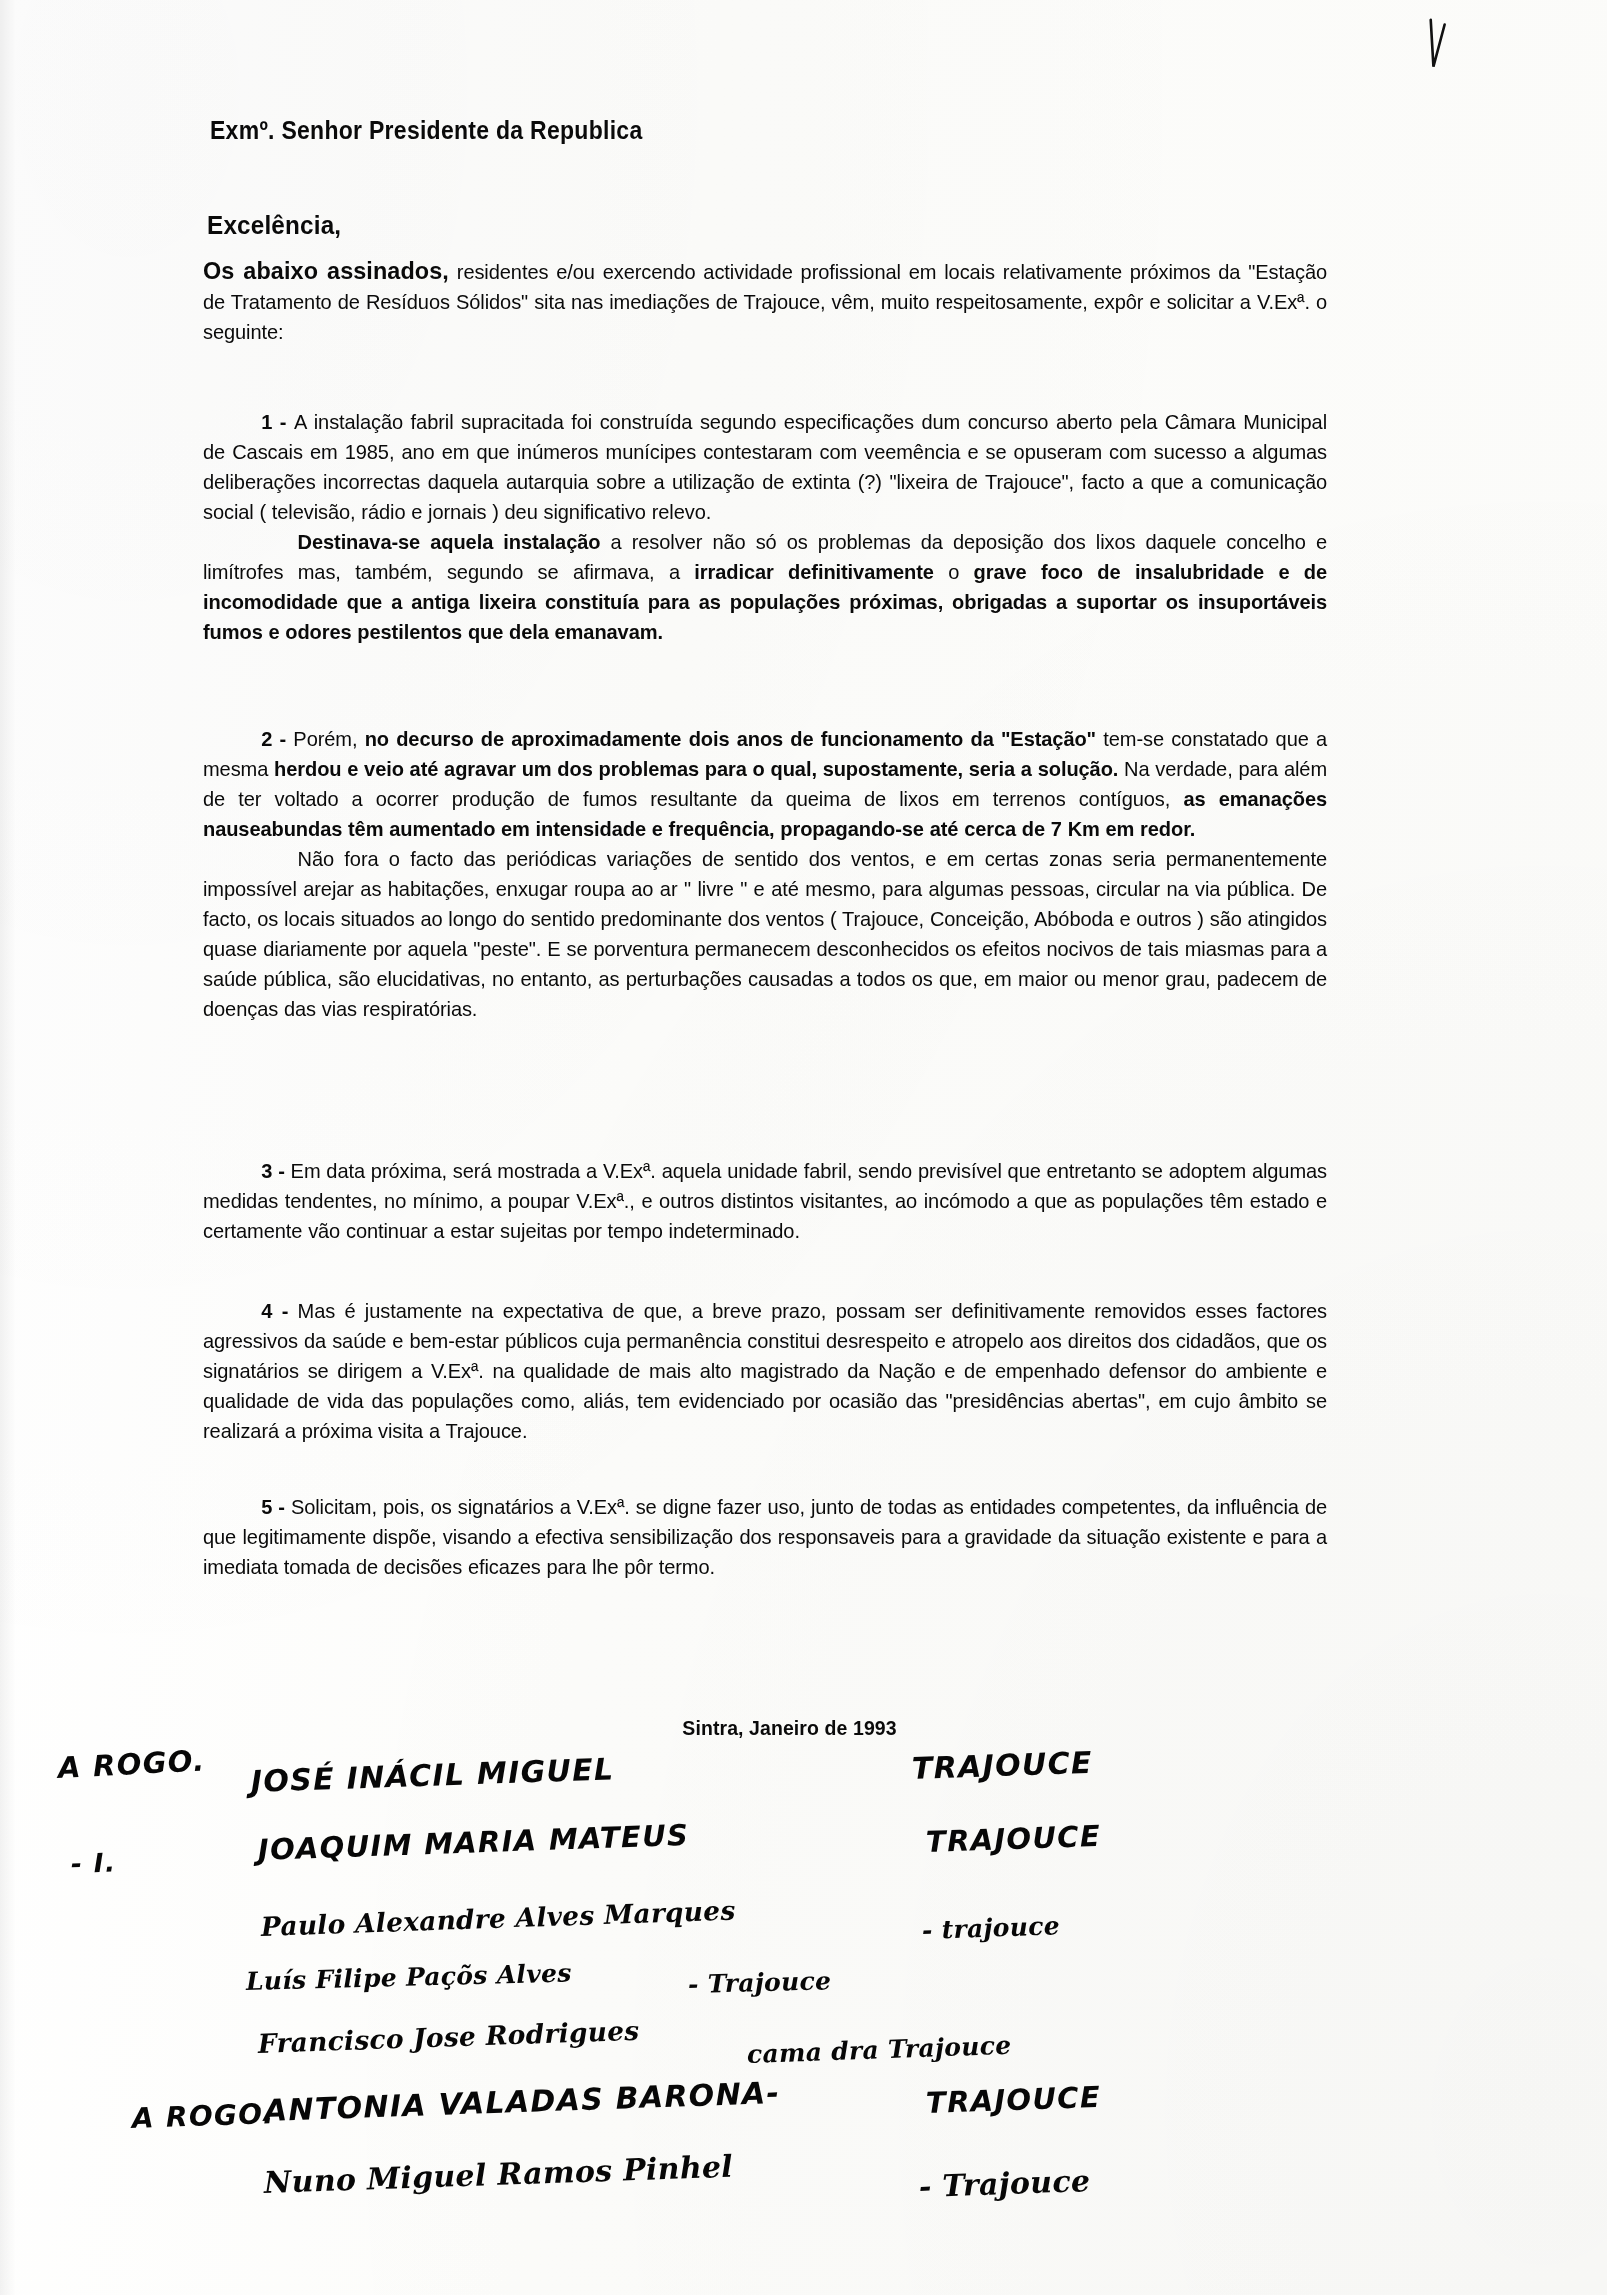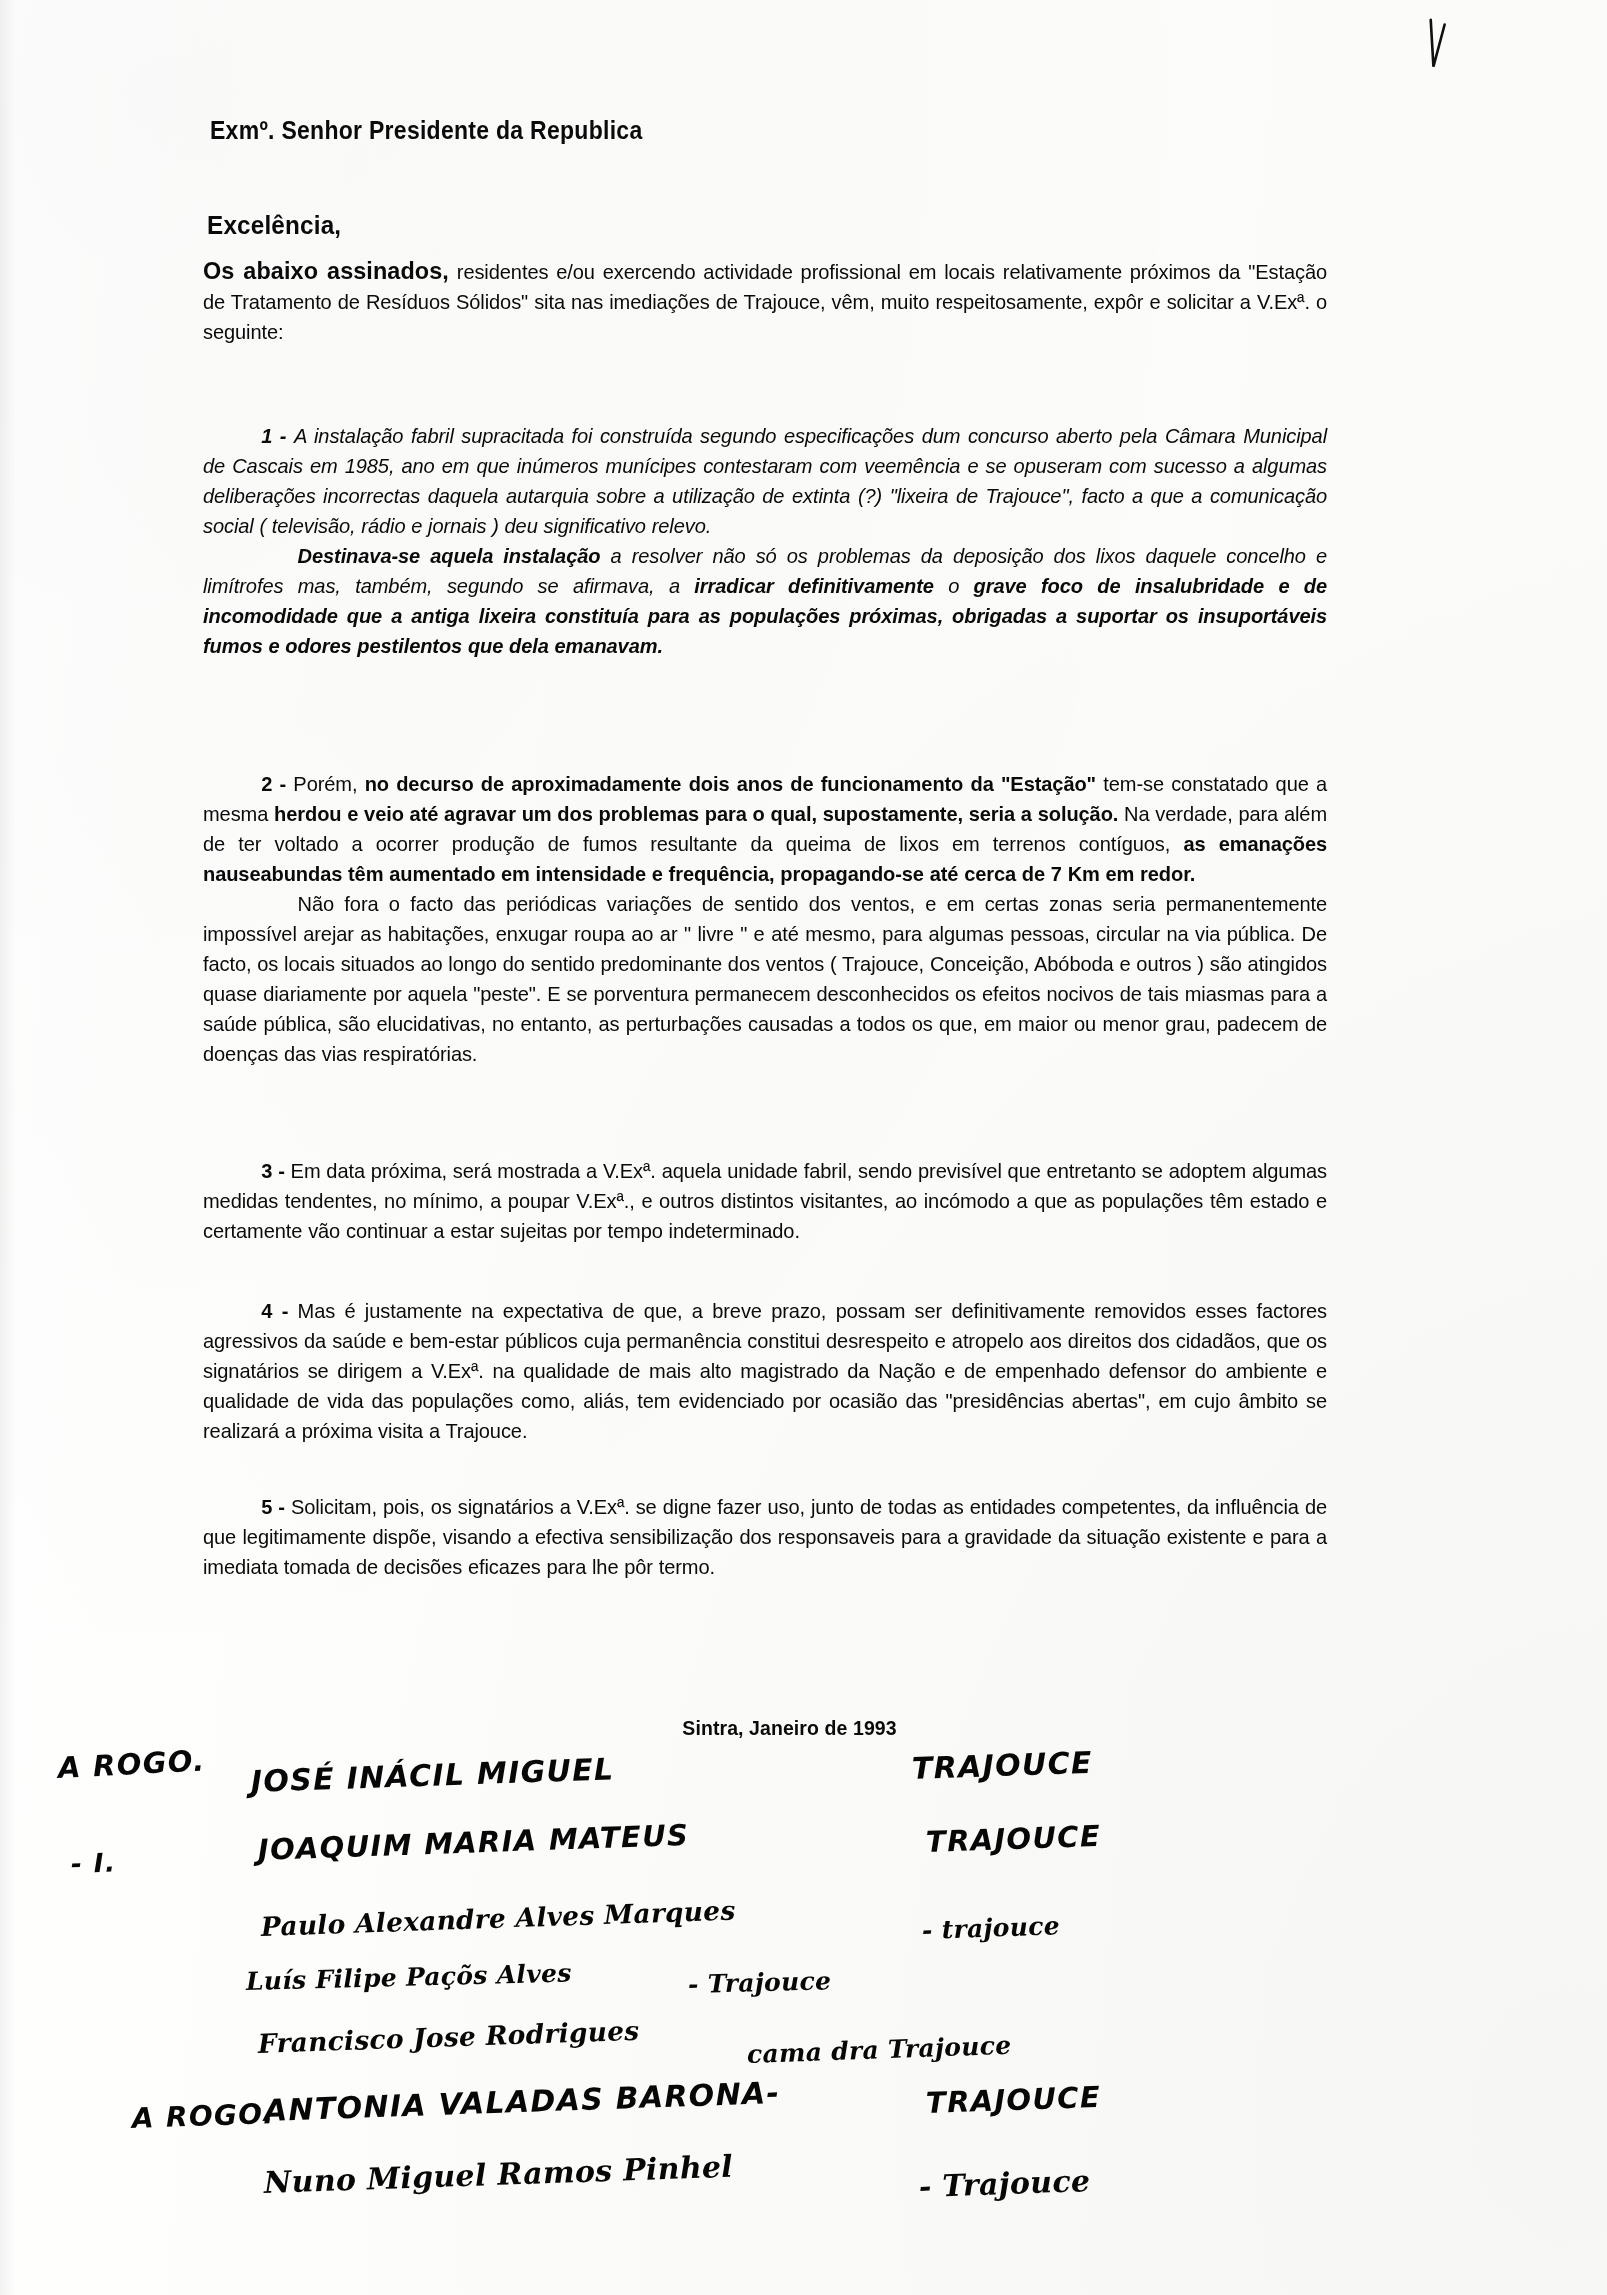--- a/index.html
+++ b/index.html
@@ -151,30 +151,30 @@
     </div>
 
     <div class="salutation">Excelência,</div>
 
     <div class="body-block" style="top:256px;">
       <p class="para">
         <span class="lead">Os abaixo assinados,</span><span> residentes e/ou exercendo actividade profissional em locais relativamente próximos da "Estação de Tratamento de Resíduos Sólidos" sita nas imediações de Trajouce, vêm, muito respeitosamente, expôr e solicitar a V.Exª. o seguinte:</span>
       </p>
     </div>
 
-    <div class="body-block" style="top:421px;font-style:italic;">
+    <div class="body-block" style="top:407px;">
       <p class="para">
         <span class="indent"></span><span class="num">1 - </span><span>A instalação fabril supracitada foi construída segundo especificações dum concurso aberto pela Câmara Municipal de Cascais em 1985, ano em que inúmeros munícipes contestaram com veemência e se opuseram com sucesso a algumas deliberações incorrectas daquela autarquia sobre a utilização de extinta (?) "lixeira de Trajouce", facto a que a comunicação social ( televisão, rádio e jornais ) deu significativo relevo.</span>
       </p>
       <p class="para">
         <span class="indent-wide"></span><b>Destinava-se aquela instalação</b><span> a resolver não só os problemas da deposição dos lixos daquele concelho e limítrofes mas, também, segundo se afirmava, a </span><b>irradicar definitivamente</b><span> o </span><b>grave foco de insalubridade e de incomodidade que a antiga lixeira constituía para as populações próximas, obrigadas a suportar os insuportáveis fumos e odores pestilentos que dela emanavam.</b>
       </p>
     </div>
 
-    <div class="body-block" style="top:769px;">
+    <div class="body-block" style="top:724px;">
       <p class="para">
         <span class="indent"></span><span class="num">2 - </span><span>Porém, </span><b>no decurso de aproximadamente dois anos de funcionamento da "Estação"</b><span> tem-se constatado que a mesma </span><b>herdou e veio até agravar um dos problemas para o qual, supostamente, seria a solução.</b><span> Na verdade, para além de ter voltado a ocorrer produção de fumos resultante da queima de lixos em terrenos contíguos, </span><b>as emanações nauseabundas têm aumentado em intensidade e frequência, propagando-se até cerca de 7 Km em redor.</b>
       </p>
       <p class="para">
         <span class="indent-wide"></span><span>Não fora o facto das periódicas variações de sentido dos ventos, e  em certas zonas seria permanentemente impossível arejar as habitações, enxugar roupa ao ar " livre " e até mesmo, para algumas pessoas, circular na via pública. De facto, os locais situados ao longo do sentido predominante dos ventos ( Trajouce, Conceição, Abóboda e outros ) são atingidos quase diariamente por aquela "peste". E se porventura permanecem desconhecidos os efeitos nocivos de tais miasmas para a saúde pública, são elucidativas, no entanto, as perturbações causadas a todos os que, em maior ou menor grau, padecem de doenças das vias respiratórias.</span>
       </p>
     </div>
 
     <div class="body-block" style="top:1156px;">
       <p class="para">

